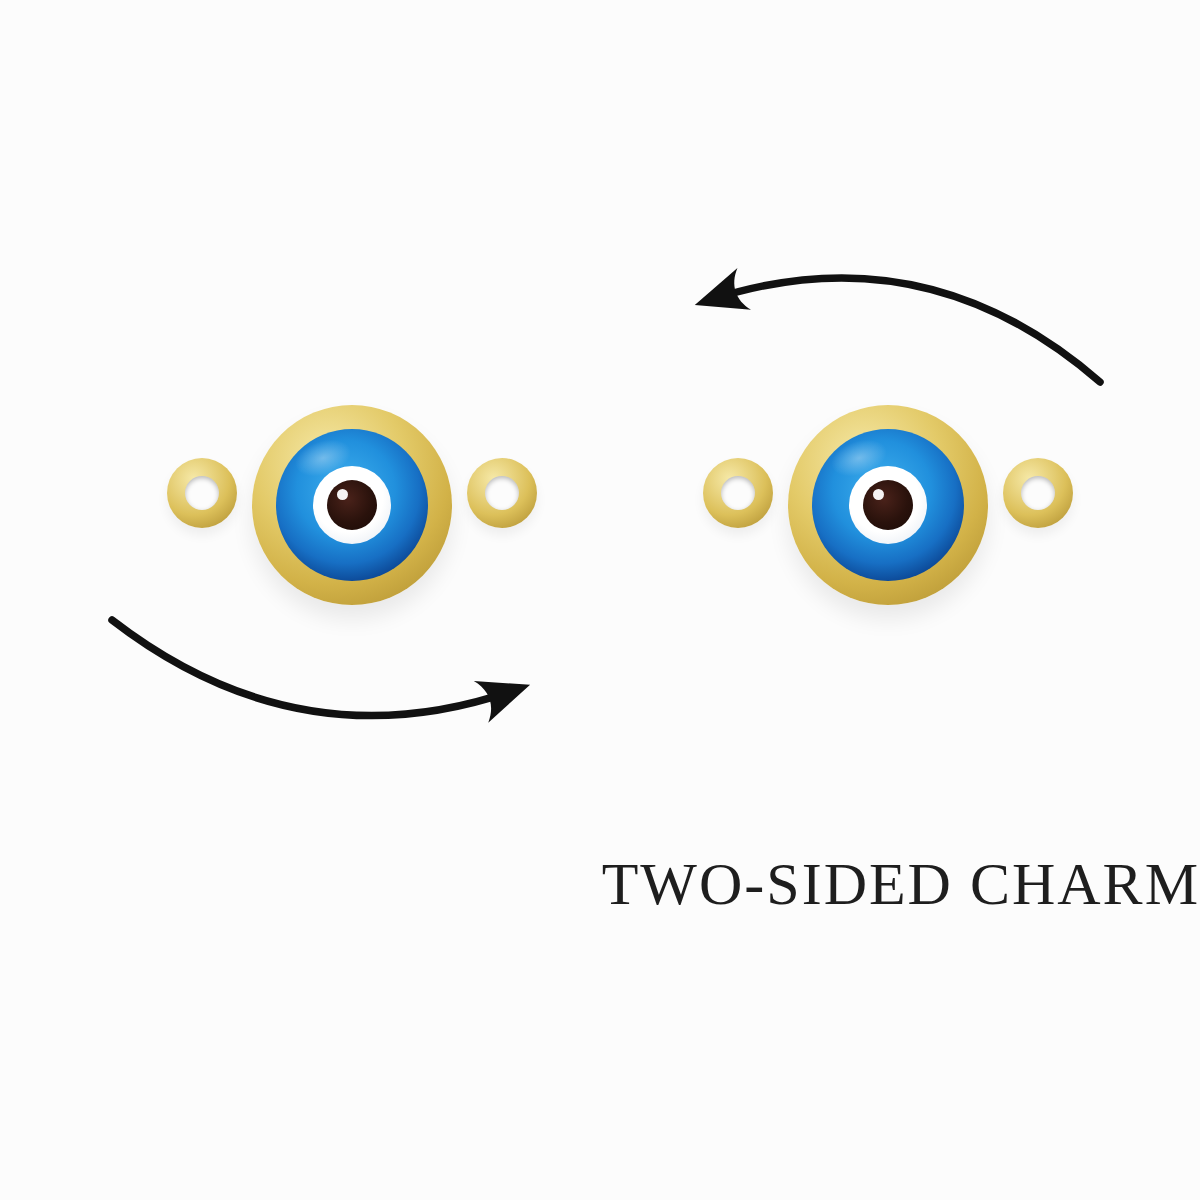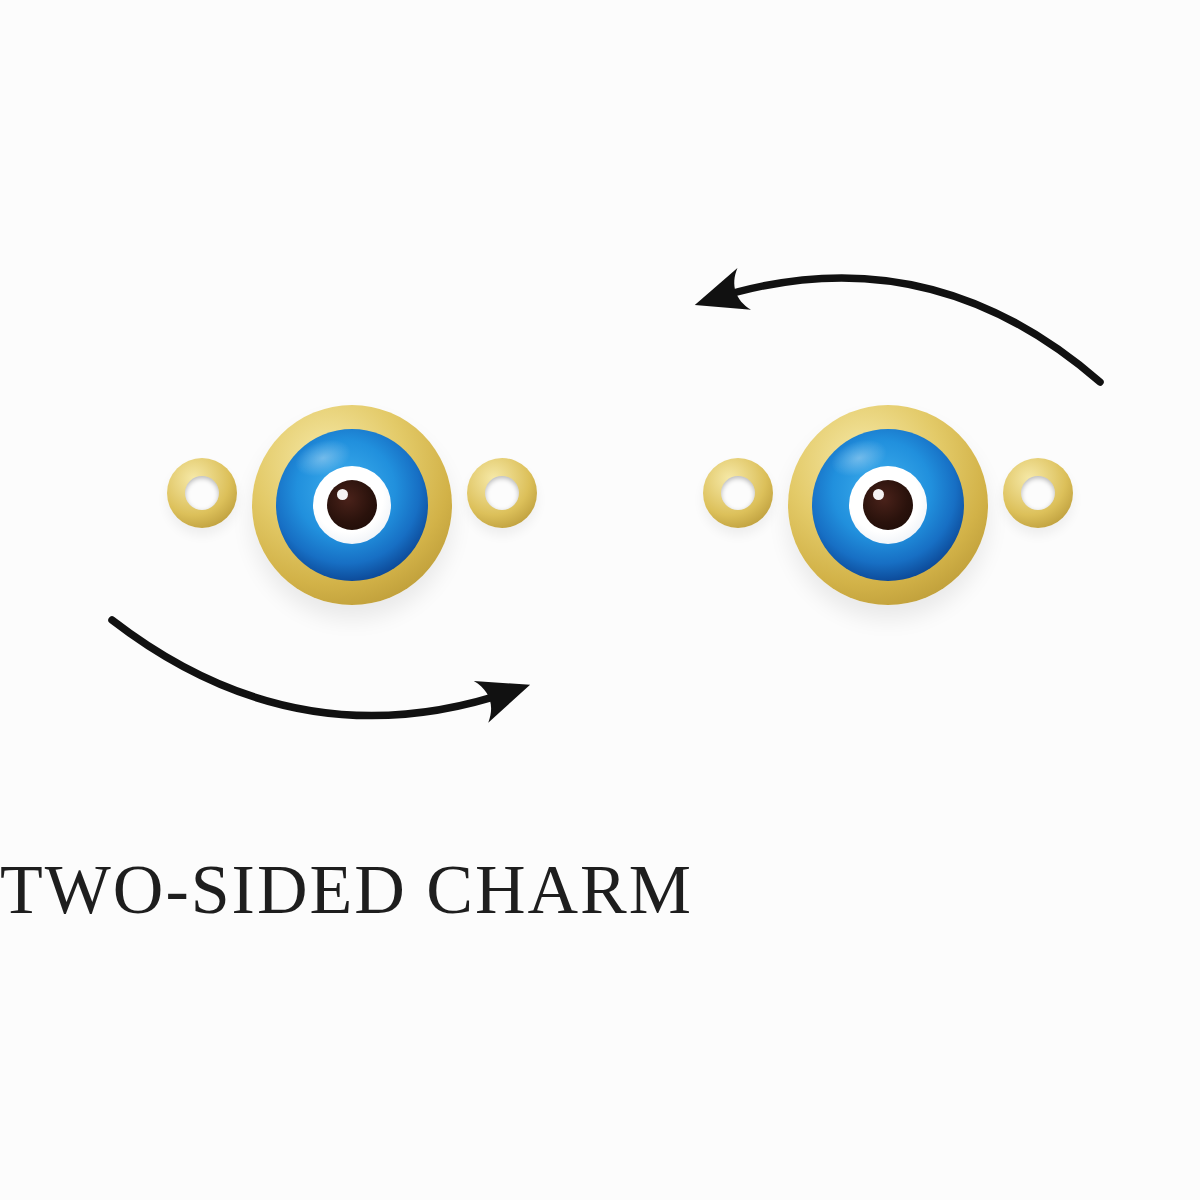--- a/index.html
+++ b/index.html
@@ -77,22 +77,22 @@
     background:radial-gradient(circle at 42% 38%, #4a221a 0%, var(--pupil) 55%, #190a06 100%);
   }
   .glint{
     position:absolute;left:10px;top:9px;width:11px;height:11px;border-radius:50%;
     background:rgba(255,255,255,0.95);
   }
 
   
   .caption{
     position:absolute;left:0;right:0;top:850px;
-    text-align:left;
-    font-size:70px;
+    text-align:right;
+    font-size:60px;
     letter-spacing:2px;
     color:var(--text,#1e1e1e);
     font-family:"Liberation Serif", serif;
     white-space:nowrap;
   }
 </style>
 </head>
 <body>
 
 <div class="canvas">

